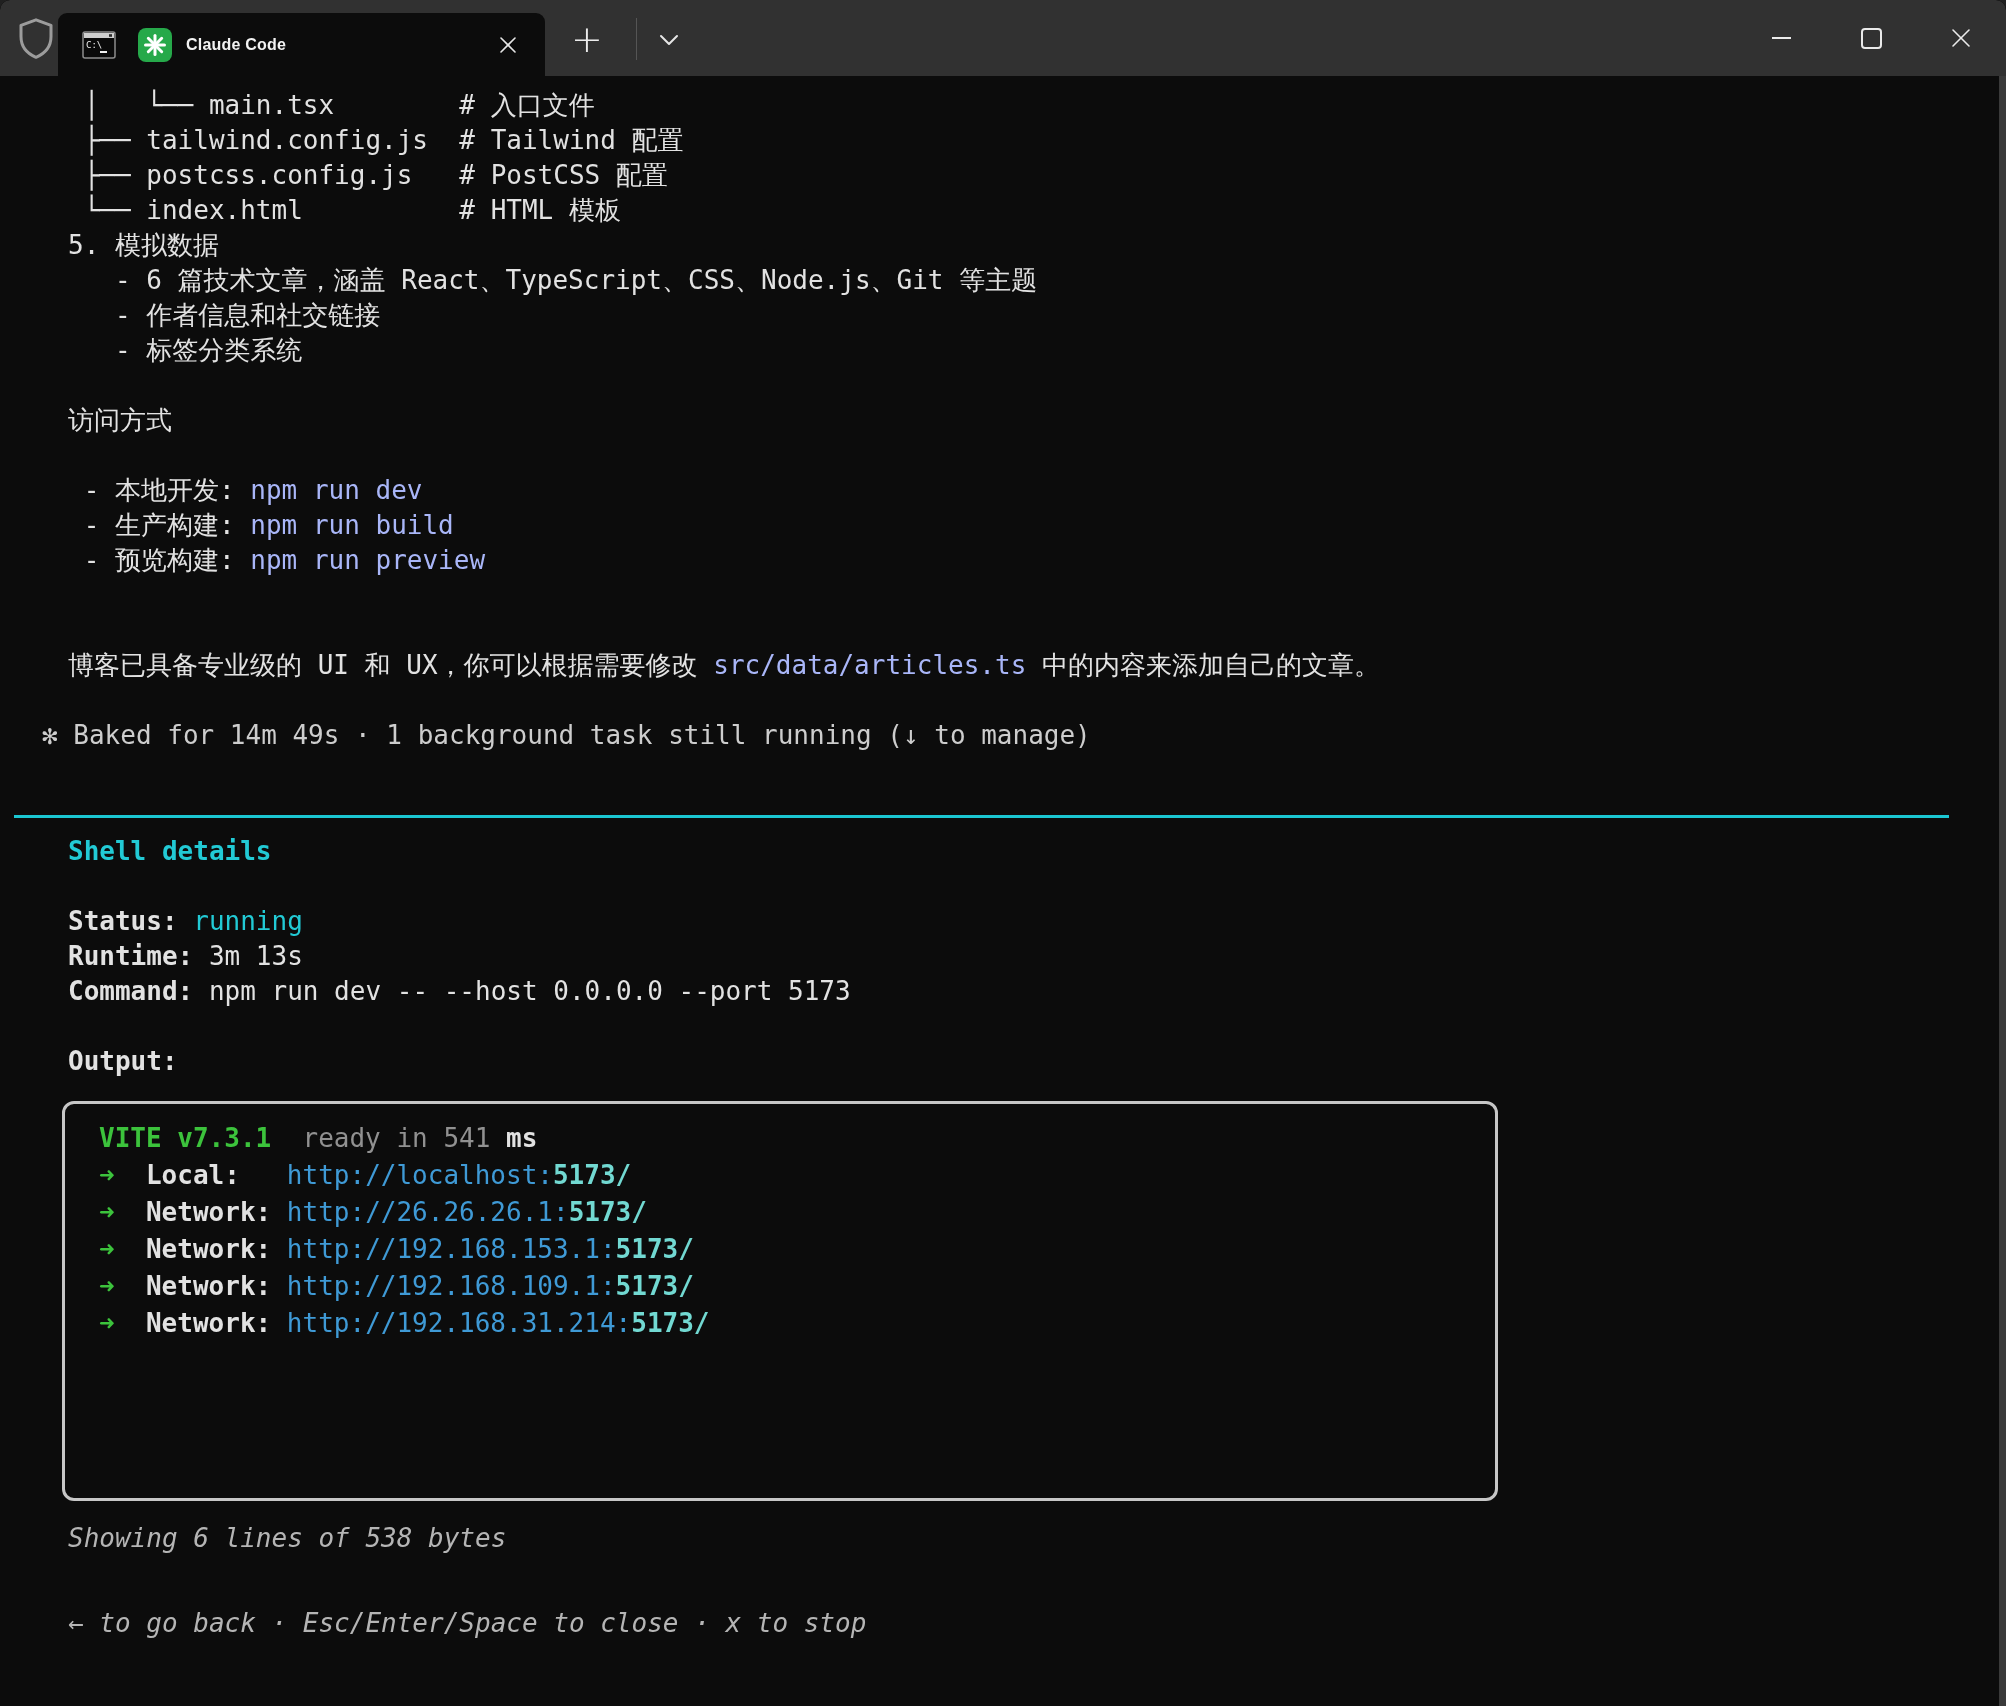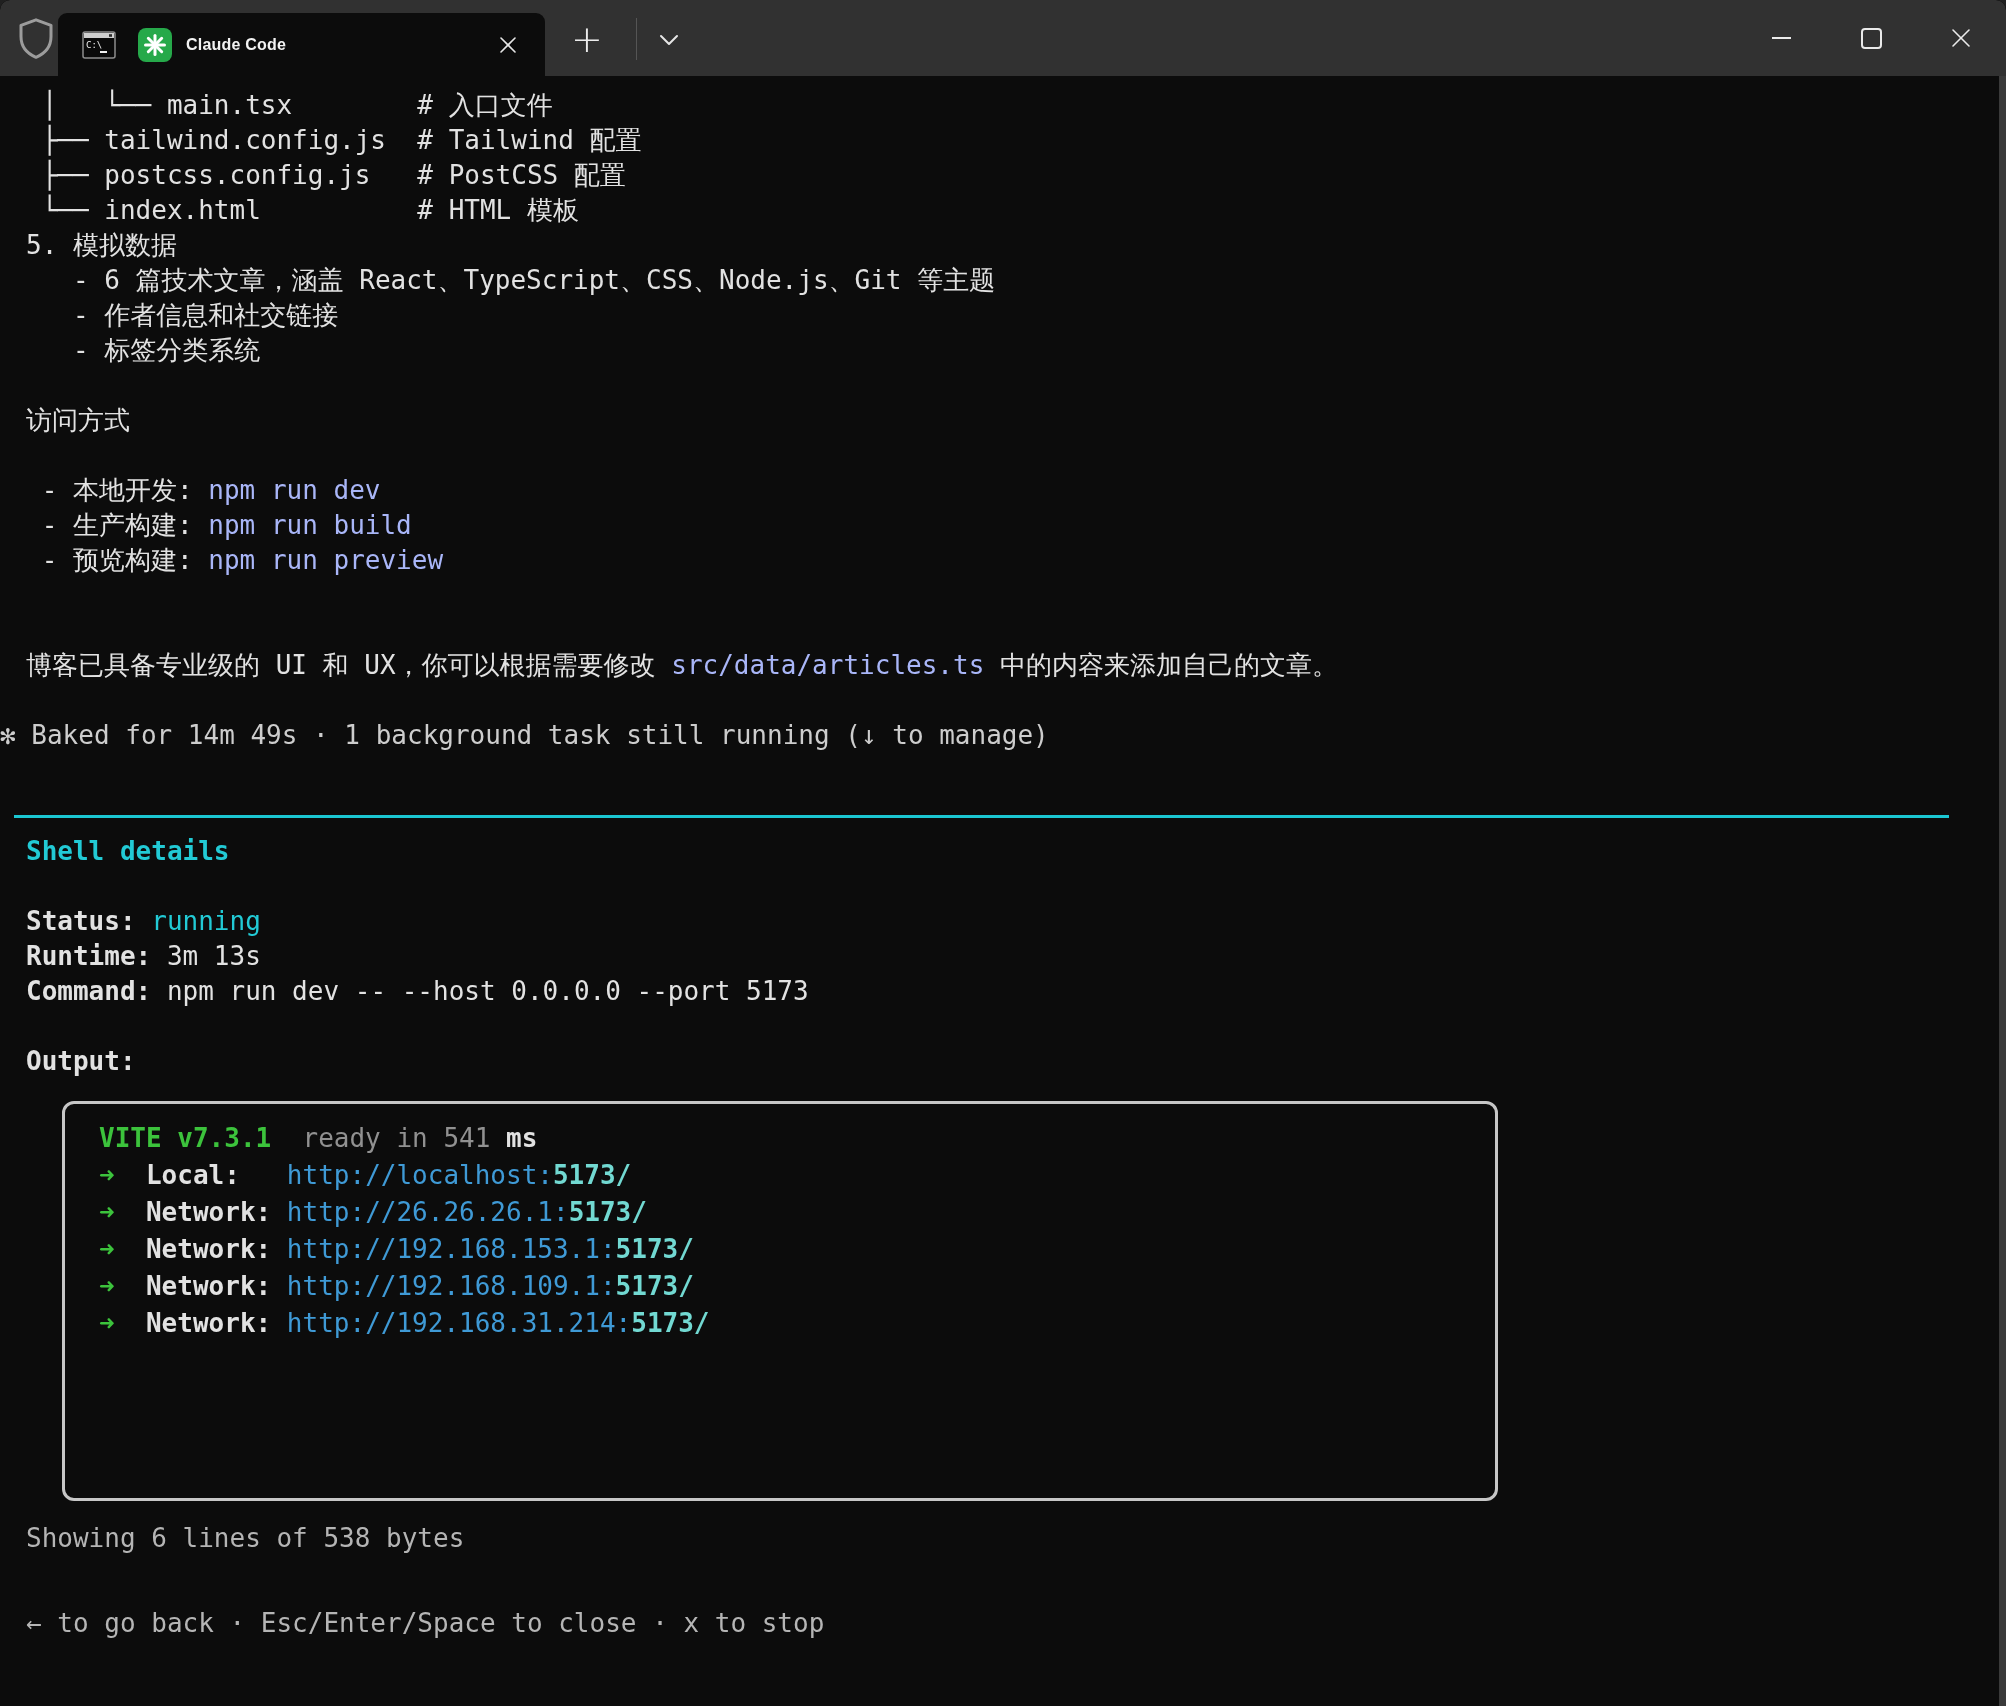--- a/index.html
+++ b/index.html
@@ -25,41 +25,41 @@
   .dropdown{position:absolute;left:652px;top:24px;width:34px;height:32px;display:flex;
     align-items:center;justify-content:center;cursor:pointer;}
   .wincontrols{position:absolute;right:0;top:0;height:76px;display:flex;}
   .winbtn{width:90px;height:76px;display:flex;align-items:center;justify-content:center;cursor:pointer;}
   .ico-min{width:19px;height:2px;background:#eaeaea;}
   .ico-max{width:17px;height:17px;border:2px solid #eaeaea;border-radius:4px;}
   
   .term{position:absolute;top:76px;left:0;right:7px;bottom:0;background:#0c0c0c;
     font-size:26px;color:#e2e2e2;}
   .scrolltrack{position:absolute;right:0;top:76px;bottom:0;width:7px;background:#3a3a3a;}
-  .block{padding-left:26px;}
+  .block{padding-left:68px;}
   .tline{height:35px;line-height:35px;white-space:pre;}
   .scrollback{padding-top:12px;}
   .baked{margin-left:-26px;color:#cdcdcd;}
   .sep{height:3px;background:#1bc7d2;margin:62px 50px 0 14px;}
   .shell{margin-top:16px;}
   .outbox{margin:22px 0 0 62px;width:1436px;height:400px;box-sizing:border-box;
     border:3px solid #c7c7c7;border-radius:12px;padding:16px 0 0 34px;}
   .outbox .tline{height:37px;line-height:37px;}
   .after{margin-top:20px;}
   .gap{margin-top:50px;}
   
   .lav{color:#a9b6f8;}
   .cyan{color:#22cad5;}
   .green{color:#3cc33c;}
   .blue{color:#3f9ad6;}
   .teal{color:#72d9d2;}
   .dim{color:#919191;}
   .muted{color:#b5b5b5;}
   .b{font-weight:700;}
-  .i{}
+  .i{font-style:italic;}
 </style>
 </head>
 <body>
 
 <div class="window">
 
   <div class="titlebar">
     <svg class="shield" viewBox="0 0 24 26">
       <path d="M12 1.5 L21 4.8 V11.5 C21 17.5 17.2 21.8 12 24 C6.8 21.8 3 17.5 3 11.5 V4.8 Z" fill="none" stroke="#9c9c9c" stroke-width="1.8" stroke-linejoin="round"></path>
     </svg>

